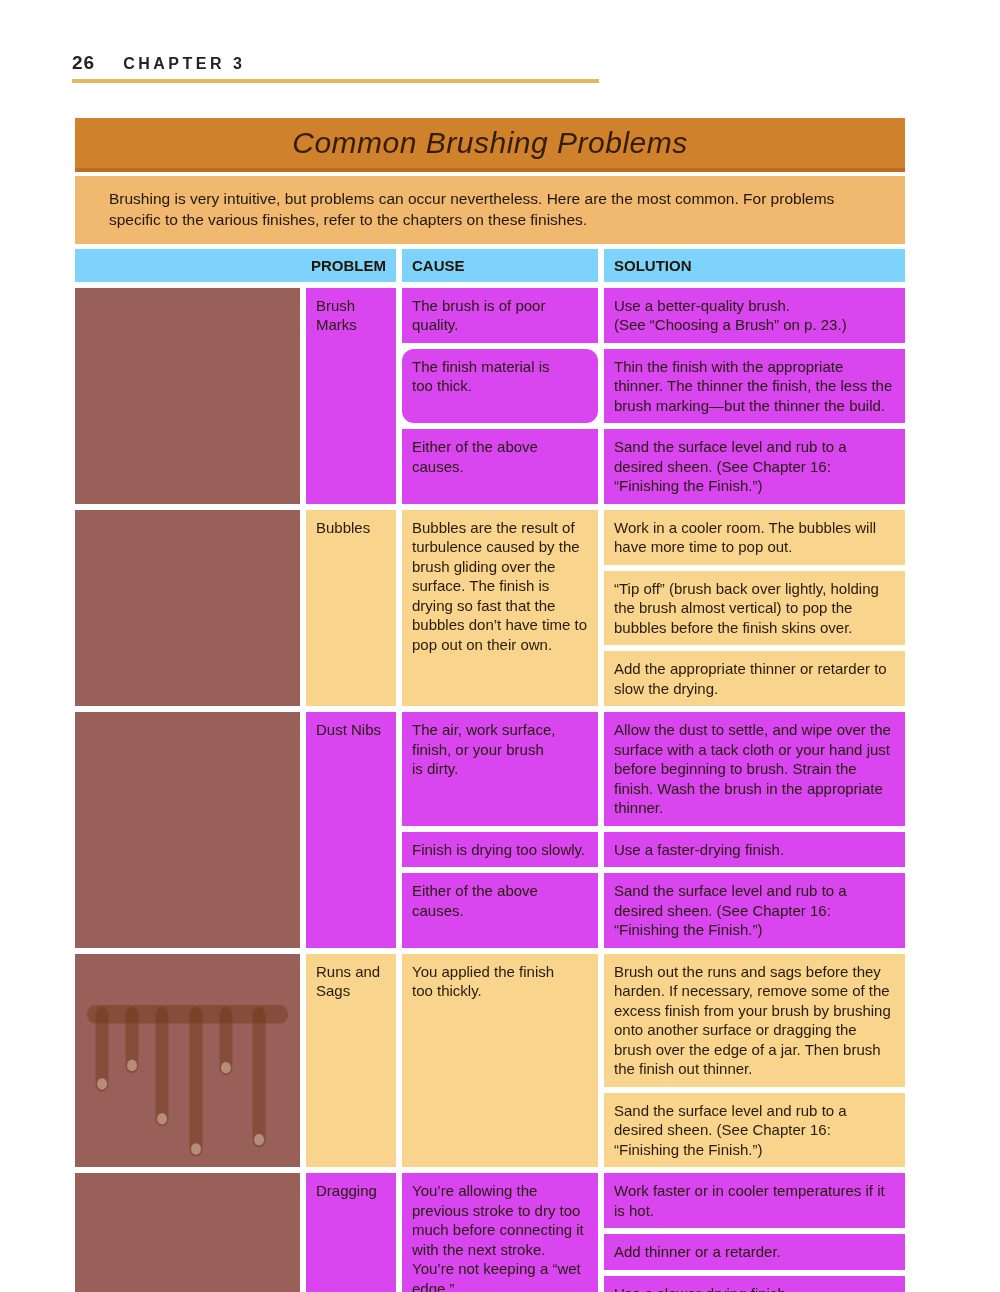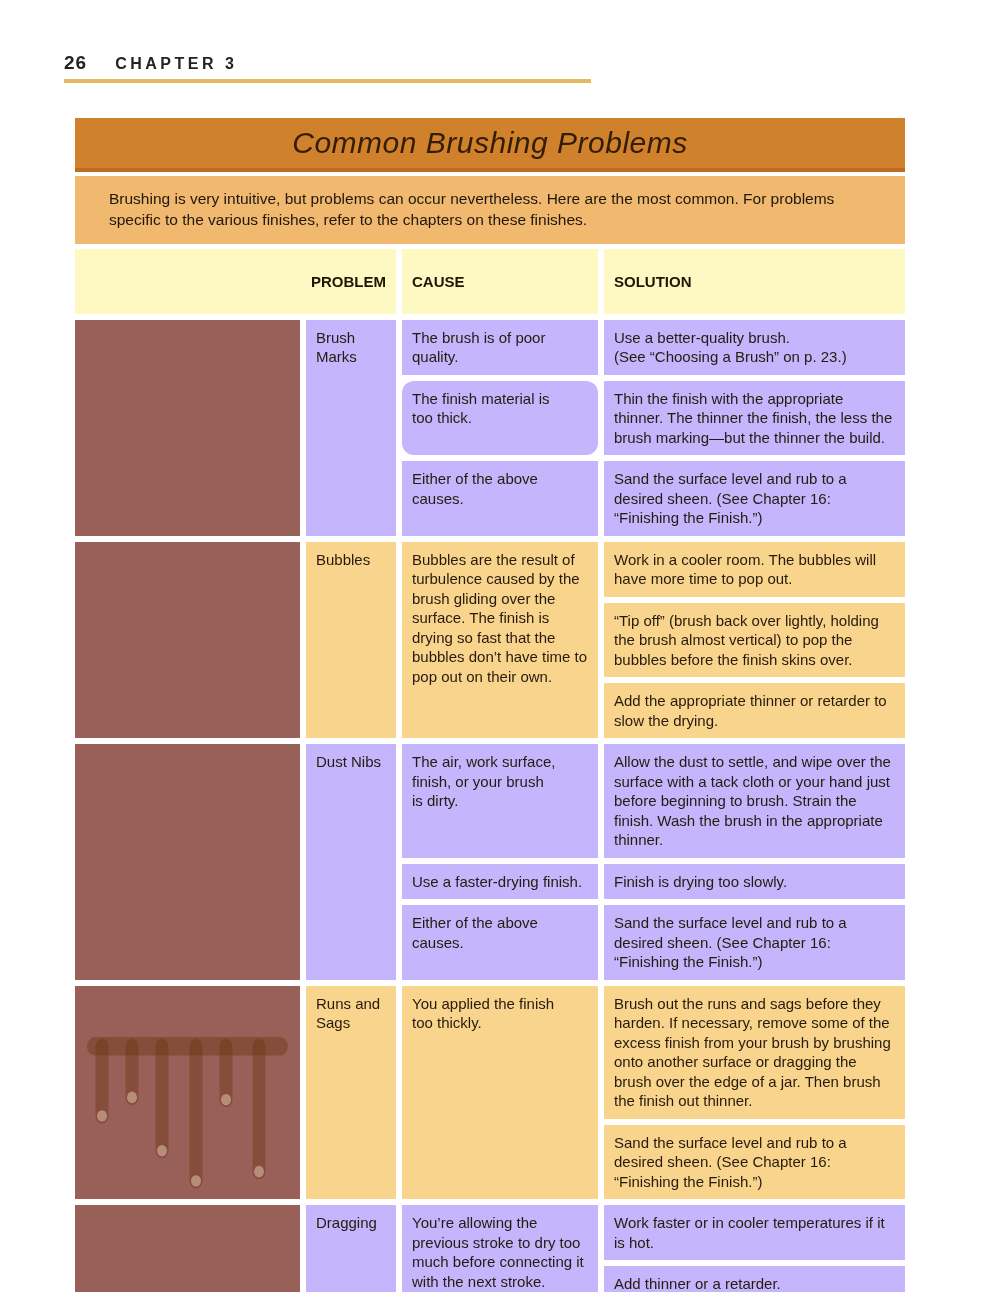--- a/index.html
+++ b/index.html
@@ -1,47 +1,47 @@
 <!DOCTYPE html>
 <html><head>
 <meta charset="utf-8">
 <style>
   html,body{margin:0;padding:0;background:#ffffff;}
   .page{
     position:relative;width:1000px;height:1292px;background:#ffffff;overflow:hidden;
     font-family:"Liberation Sans",sans-serif;color:#241a0e;
   }
   
-  .running-head{position:absolute;left:64px;top:52px;width:830px;}
+  .running-head{position:absolute;left:72px;top:52px;width:830px;}
   .running-head .nums{display:flex;align-items:baseline;gap:28px;color:#262220;}
   .pagenum{font-size:19px;font-weight:bold;letter-spacing:1px;}
   .chapter{font-size:16px;font-weight:bold;letter-spacing:3.5px;}
   .head-rule{margin-top:5px;height:4px;width:527px;background:#e5b761;}
   
   .content{position:absolute;left:75px;top:118px;width:830px;}
   .banner{
     background:#d0812c;border-bottom:4px solid #bf6c1e;height:50px;
     display:flex;align-items:center;justify-content:center;margin-bottom:4px;
   }
   .banner h1{
     margin:12px;font-size:30px;font-weight:500;font-style:italic;color:#331d06;letter-spacing:.5px;
   }
   .intro{
     margin:0 0 5px 0;background:#f1b96f;padding:13px 34px;font-size:15.5px;line-height:1.35;color:#20170d;
   }
   
   .thead{display:grid;grid-template-columns:321px 196px 1fr;column-gap:6px;margin-bottom:6px;}
-  .th{background:#fef9c3;font-weight:bold;font-size:15px;color:#1f1405;
-      padding:24px 10px;display:flex;align-items:center;}
+  .th{background:#7dd3fc;font-weight:bold;font-size:15px;color:#1f1405;
+      padding:8px 10px;display:flex;align-items:center;}
   .th-problem{justify-content:flex-end;}
   #rows{display:flex;flex-direction:column;gap:6px;}
   .trow{display:grid;grid-template-columns:225px 90px 1fr;column-gap:6px;}
   .pairs{display:grid;grid-template-columns:196px 1fr;gap:6px;grid-auto-rows:auto;}
   .cell{padding:8px 10px;font-size:15px;line-height:1.3;color:#261b0e;white-space:pre-line;}
-  .tone-orange .cell{background:#c4b5fd;}
+  .tone-orange .cell{background:#d946ef;}
   .tone-light  .cell{background:#f9d48c;}
   .cell.photo{padding:0;background:#986058;position:relative;overflow:hidden;}
   .cell.problem{font-size:15px;}
   
   .photo-brush-marks{min-height:200px;
     background:
       repeating-linear-gradient(0deg, rgba(238,228,224,.30) 0 1px, rgba(0,0,0,0) 1px 3px,
         rgba(72,78,100,.22) 3px 4px, rgba(0,0,0,0) 4px 7px),
       linear-gradient(180deg,#8f6a6d 0%,#92605e 35%,#8c5c5b 70%,#855755 100%);
   }
@@ -129,22 +129,22 @@
           </div>
         </div>
         <div class="trow tone-orange">
           <div class="cell photo photo-dust-nibs"></div>
           <div class="cell problem">Dust Nibs</div>
           <div class="pairs">
             <div class="cell cause" style="grid-row: span 1;">The air, work surface,
 finish, or your brush
 is dirty.</div>
             <div class="cell solution">Allow the dust to settle, and wipe over the surface with a tack cloth or your hand just before beginning to brush. Strain the finish. Wash the brush in the appropriate thinner.</div>
+            <div class="cell cause" style="grid-row: span 1;">Finish is drying too slowly.</div>
             <div class="cell solution">Use a faster-drying finish.</div>
-            <div class="cell cause" style="grid-row: span 1;">Finish is drying too slowly.</div>
             <div class="cell cause" style="grid-row: span 1;">Either of the above causes.</div>
             <div class="cell solution">Sand the surface level and rub to a desired sheen. (See Chapter 16: “Finishing the Finish.”)</div>
           </div>
         </div>
         <div class="trow tone-light">
           <div class="cell photo photo-runs-sags">
 <svg viewBox="0 0 225 184" preserveAspectRatio="none">
   <g stroke="rgba(110,52,20,.42)" stroke-width="13" stroke-linecap="round" fill="none">
     <path d="M20 52 H205" stroke-width="16"></path>
     <path d="M27 52 V112"></path>

